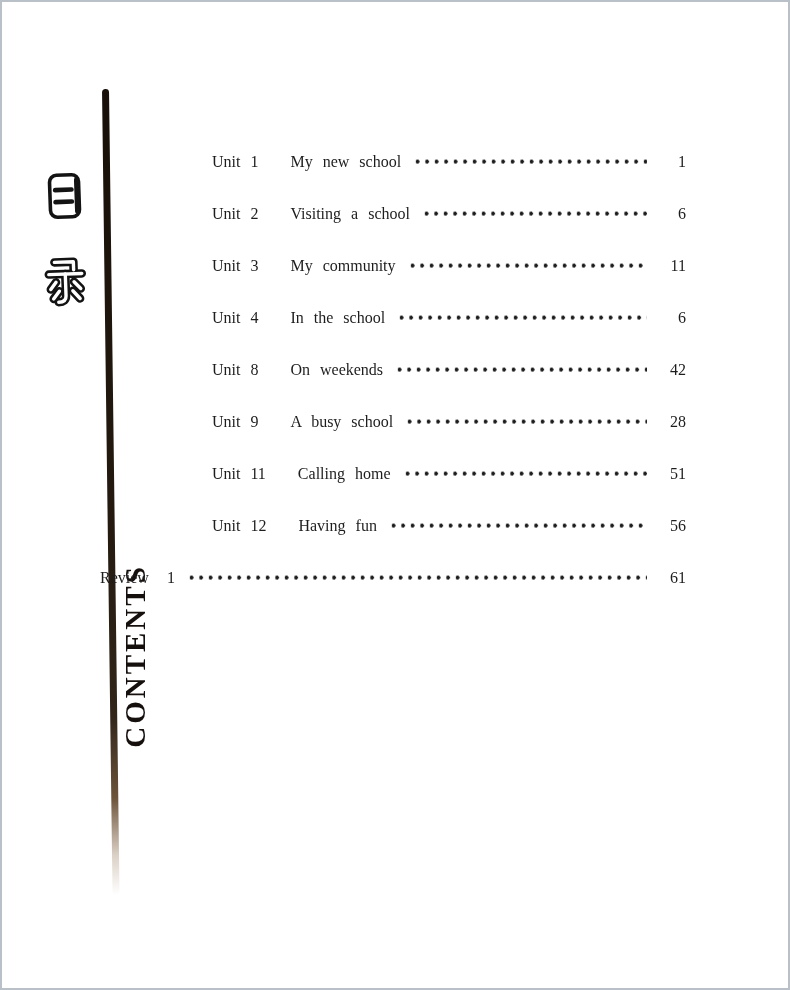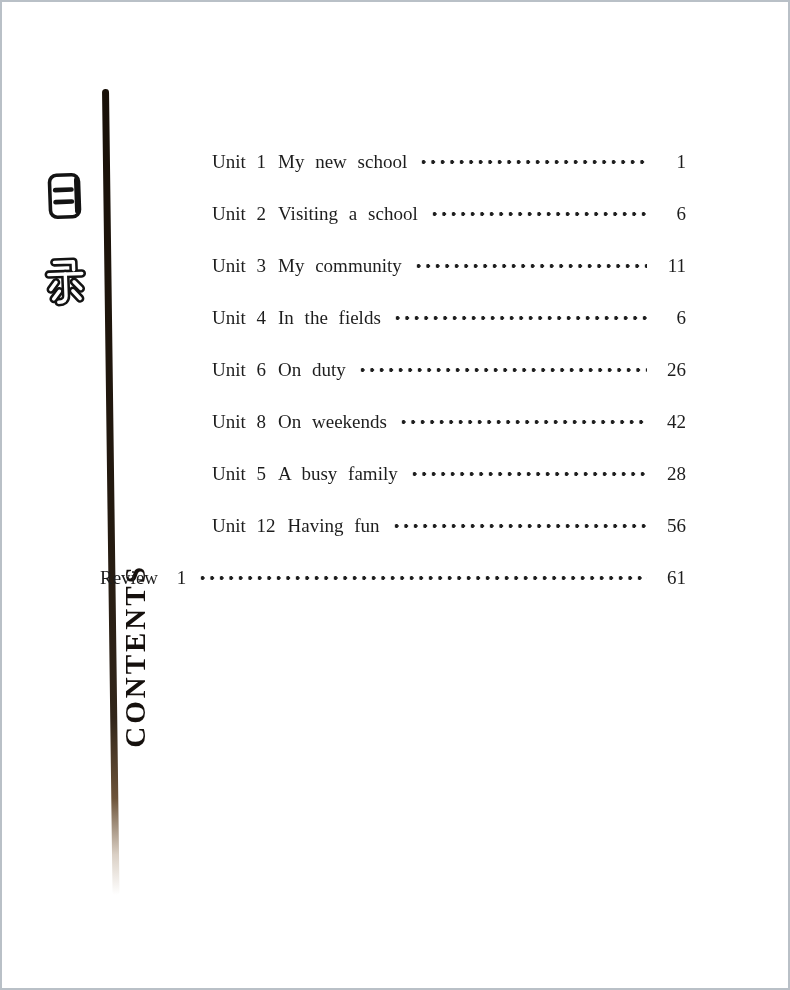--- a/index.html
+++ b/index.html
@@ -22,25 +22,25 @@
   .vertical-title {
     position:absolute; left:133px; top:654px;
     transform:translate(-50%,-50%) rotate(-90deg);
     font-weight:bold; font-size:29px; letter-spacing:3px; white-space:nowrap;
     color:#15100d;
   }
   .toc { position:absolute; left:0; right:0; top:134px; }
   .toc-row {
     display:flex; align-items:center; height:52px;
     padding-left:210px; padding-right:102px;
-    font-size:19px; word-spacing:6px; white-space:nowrap;
+    font-size:16px; word-spacing:6px; white-space:nowrap;
   }
   .toc-row.outdent { padding-left:82px;margin-left:16px; }
   .toc-row.outdent .entry-label { word-spacing:14px; }
-  .entry-title { margin-left:12px; }
+  .entry-title { margin-left:32px; }
   .leader {
     flex:1 1 auto; height:1.2em; margin:0 7px 0 12px; align-self:center;
     background-image:radial-gradient(circle at 4.5px 50%, #1d1d1d 1.7px, rgba(29,29,29,0) 2.2px);
     background-size:9.5px 100%; background-repeat:repeat-x;
     background-position:left center;
   }
   .entry-page { min-width:32px; text-align:right; }
   .sr-only {
     position:absolute; width:1px; height:1px; overflow:hidden;
     clip:rect(0 0 0 0); white-space:nowrap;
@@ -101,41 +101,41 @@
     <span class="entry-page">6</span>
   </div>
       <div class="toc-row">
     <span class="entry-label">Unit 3</span>
     <span class="entry-title">My community</span>
     <span class="leader"></span>
     <span class="entry-page">11</span>
   </div>
       <div class="toc-row">
     <span class="entry-label">Unit 4</span>
-    <span class="entry-title">In the fields</span>
+    <span class="entry-title">In the school</span>
     <span class="leader"></span>
     <span class="entry-page">6</span>
-  </div>
-      <div class="toc-row">
-    <span class="entry-label">Unit 6</span>
-    <span class="entry-title">On duty</span>
-    <span class="leader"></span>
-    <span class="entry-page">26</span>
   </div>
       <div class="toc-row">
     <span class="entry-label">Unit 8</span>
     <span class="entry-title">On weekends</span>
     <span class="leader"></span>
     <span class="entry-page">42</span>
   </div>
       <div class="toc-row">
-    <span class="entry-label">Unit 5</span>
-    <span class="entry-title">A busy family</span>
+    <span class="entry-label">Unit 9</span>
+    <span class="entry-title">A busy school</span>
     <span class="leader"></span>
     <span class="entry-page">28</span>
+  </div>
+      <div class="toc-row">
+    <span class="entry-label">Unit 11</span>
+    <span class="entry-title">Calling home</span>
+    <span class="leader"></span>
+    <span class="entry-page">51</span>
   </div>
       <div class="toc-row">
     <span class="entry-label">Unit 12</span>
     <span class="entry-title">Having fun</span>
     <span class="leader"></span>
     <span class="entry-page">56</span>
   </div>
       <div class="toc-row outdent">
     <span class="entry-label">Review 1</span>
 

